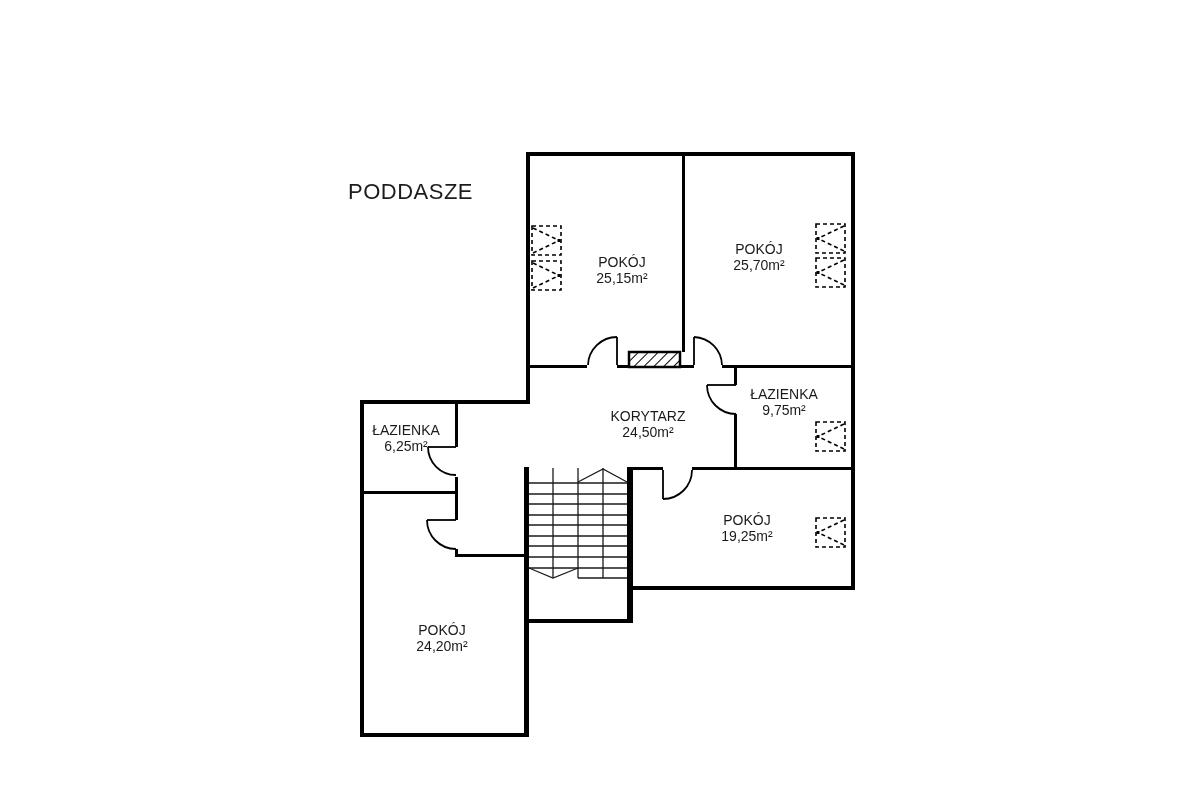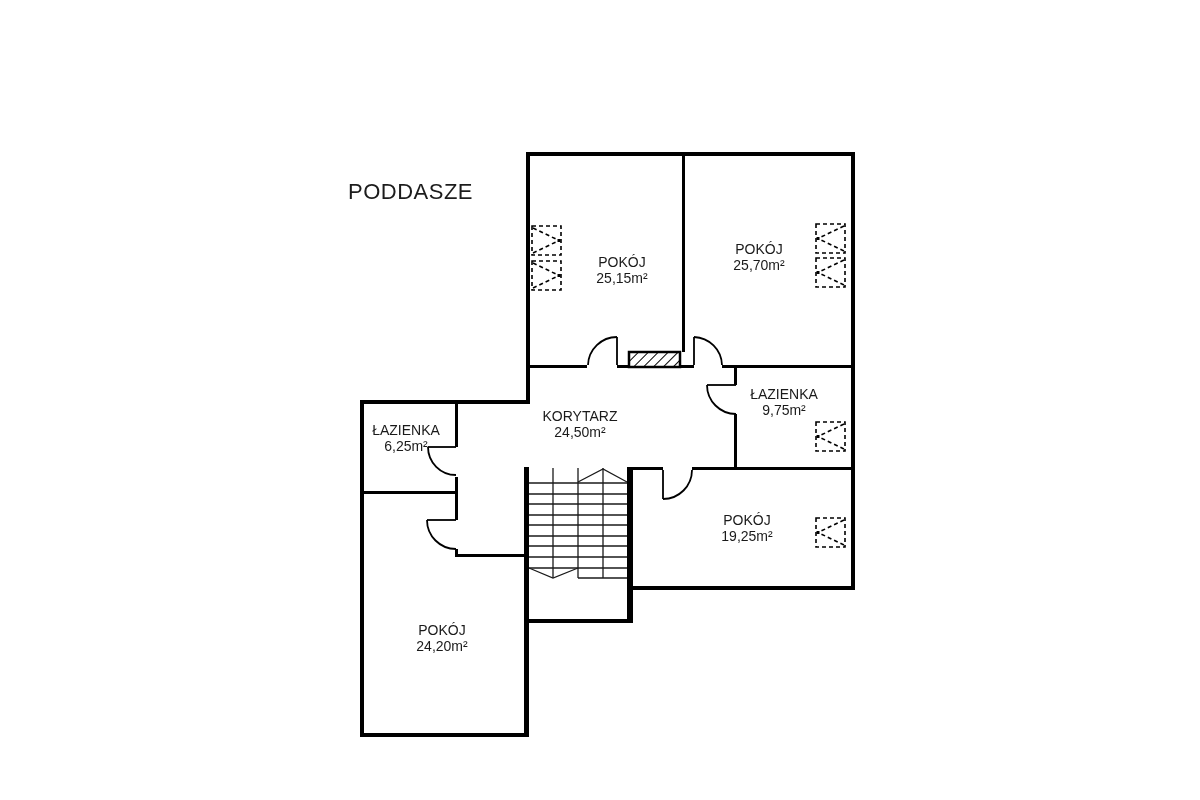--- a/index.html
+++ b/index.html
@@ -37,21 +37,21 @@
     font-size: 14px;
     line-height: 16px;
     white-space: nowrap;
   }
   .room-label .room-name { display: block; }
   .room-label .room-area { display: block; }
   
   #lbl-pokoj1   { left: 622px; top: 270px; }
   #lbl-pokoj2   { left: 759px; top: 257px; }
   #lbl-lazienka9{ left: 784px; top: 402px; }
-  #lbl-korytarz { left: 580px; top: 424px; }
+  #lbl-korytarz { left: 648px; top: 424px; }
   #lbl-lazienka6{ left: 406px; top: 438px; }
   #lbl-pokoj3   { left: 747px; top: 528px; }
   #lbl-pokoj4   { left: 442px; top: 638px; }
 </style>
 </head>
 <body>
 
 <div id="canvas">
 
   <svg id="plan-svg" width="1200" height="800" viewBox="0 0 1200 800">

